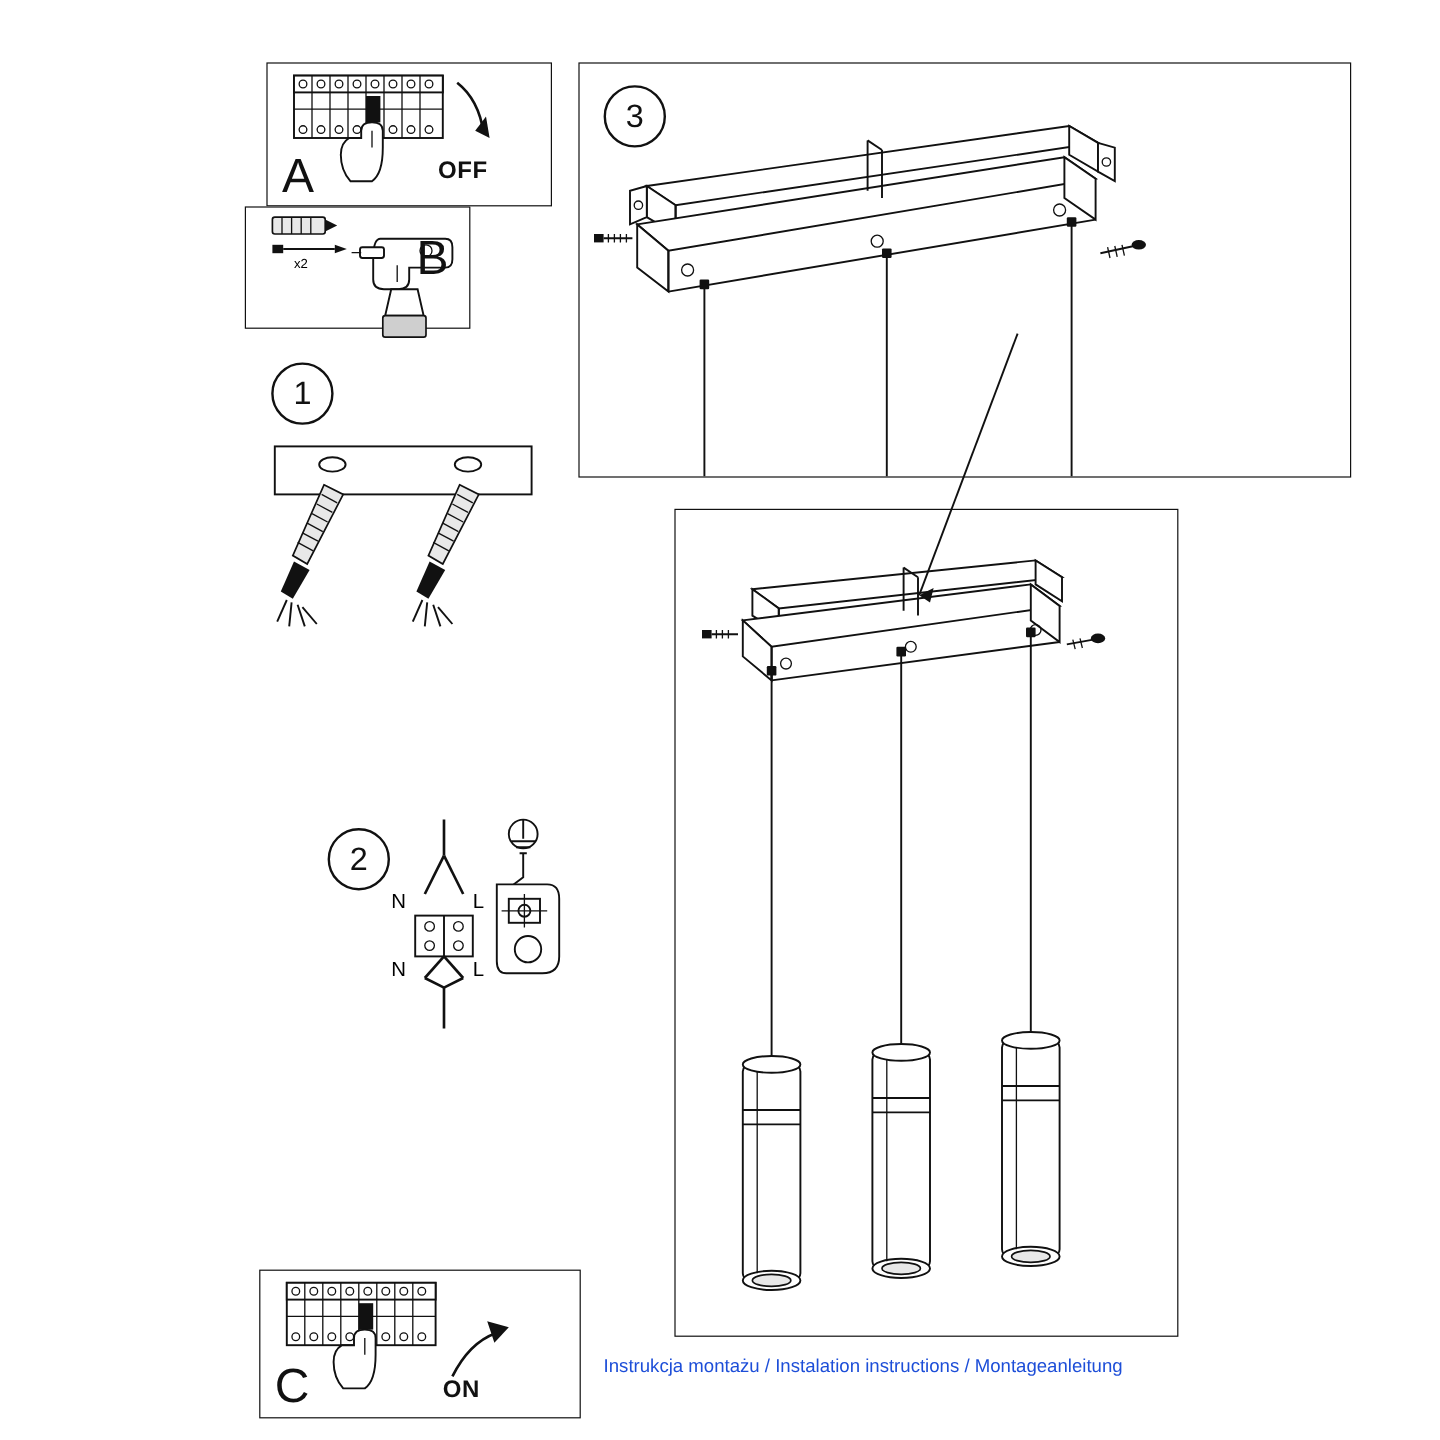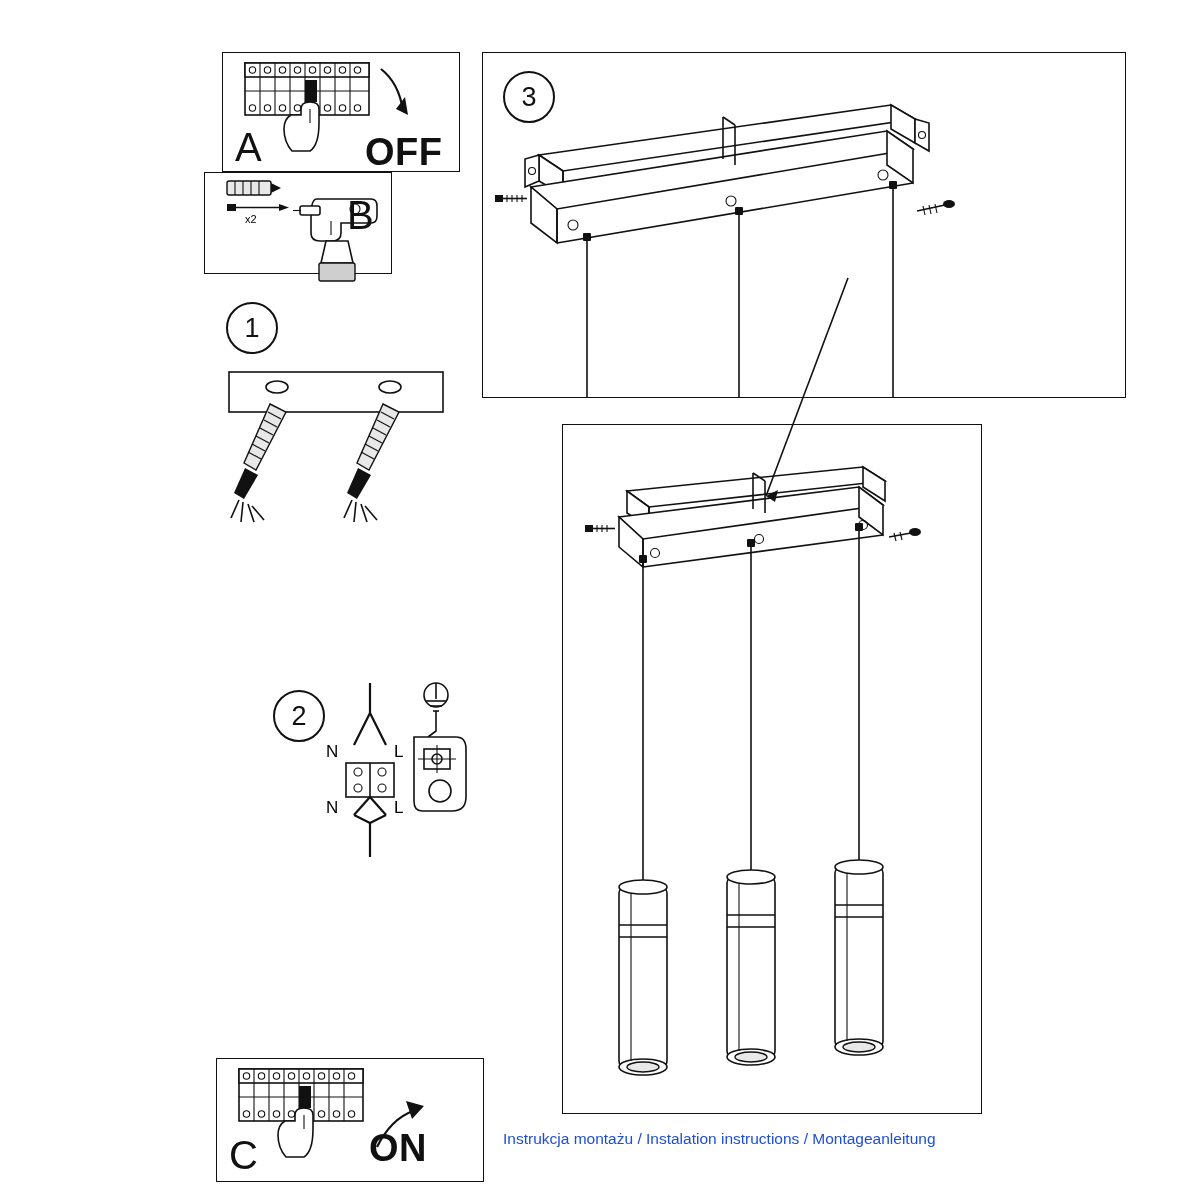--- a/index.html
+++ b/index.html
@@ -2,21 +2,21 @@
 <html><head>
 <meta charset="utf-8">
 <style>
   html,body{margin:0;padding:0;background:#ffffff;}
   body{width:1200px;height:1200px;font-family:"Liberation Sans",sans-serif;color:#111;}
   #sheet{position:relative;width:1200px;height:1200px;overflow:hidden;}
 
   .panel{position:absolute;border:1.6px solid #111;background:#fff;box-sizing:border-box;}
 
   .big-label{font-size:40px;font-weight:400;line-height:1;}
-  .word{font-size:38px;font-weight:700;letter-spacing:.5px;}
+  .word{font-size:20px;font-weight:700;letter-spacing:.5px;}
 
   .circnum{
     position:absolute;width:48px;height:48px;border:2px solid #111;border-radius:50%;
     display:flex;align-items:center;justify-content:center;font-size:27px;background:#fff;
   }
 
   .cap{position:absolute;font-size:15.5px;line-height:21px;color:#1d4ed8;margin-left:33px;}
 
   svg{display:block;}
   .st{fill:none;stroke:#111;stroke-width:1.6;}
@@ -402,20 +402,20 @@
       </g>
       <rect class="fillk" x="82" y="27" width="12" height="22"></rect>
       <g>
         <path class="fillw" d="M78 62 l0 -6 q0-7 9-7 q9 0 9 7 l0 14 q0 22 -9 28 l-18 0 q-8 -9 -8 -22 q0-10 7 -14 z"></path>
         <path class="st-thin" d="M87 56 l0 14"></path>
       </g>
       <path class="st-thick" d="M160 88 q14 -28 36 -36"></path>
       <path class="fillk" d="M189 42 l18 5 l-12 13 z"></path>
     </svg>
     <div class="big-label" style="position:absolute;left:12px;top:76px;">C</div>
-    <div class="word" style="position:absolute;left:152px;top:68px;">ON</div>
+    <div class="word" style="position:absolute;left:152px;top:88px;">ON</div>
   </div>
 
   <div class="cap" style="left:470px;top:1128px;width:620px;">
     <div>Instrukcja montażu / Instalation instructions / Montageanleitung</div>
   </div>
 
 </div>
 
 </body></html>

